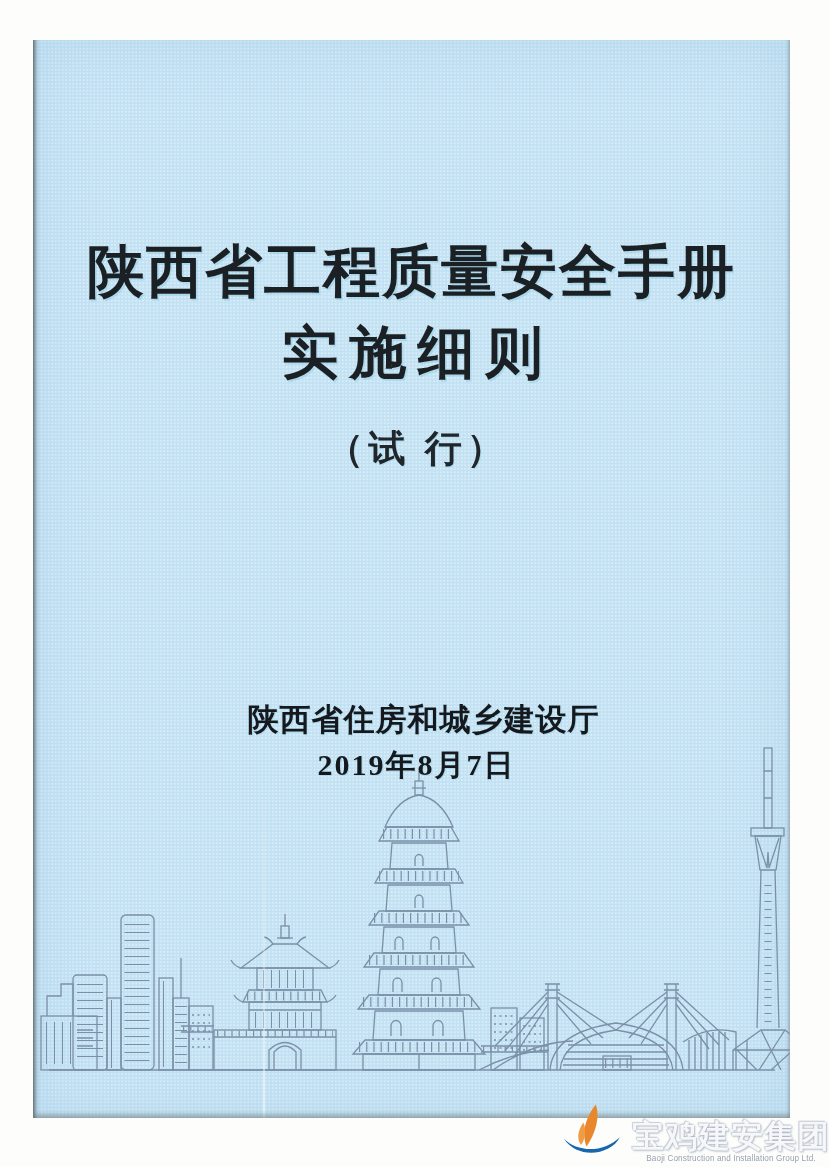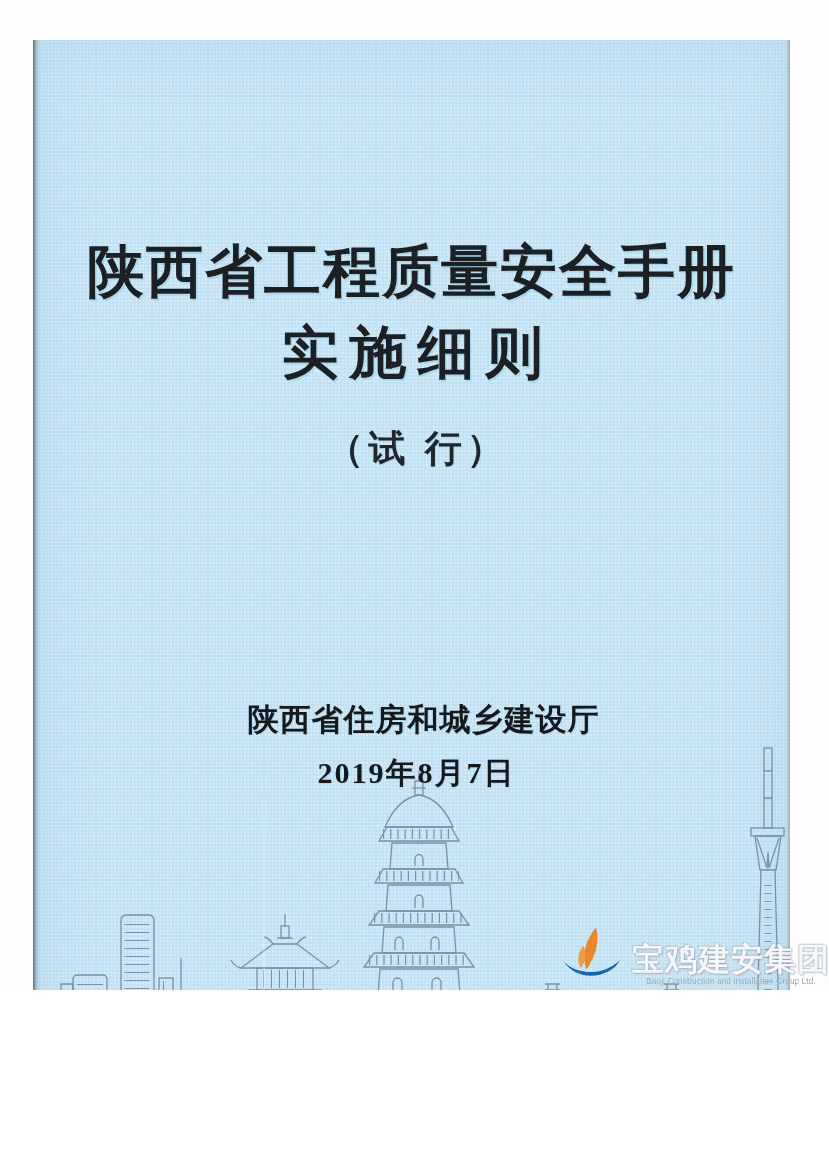--- a/index.html
+++ b/index.html
@@ -1,16 +1,16 @@
 <!DOCTYPE html>
 <html><head>
 <meta charset="utf-8">
 <style>
   html,body { margin:0; padding:0; background:#ffffff; }
-  .page { position:relative; width:829px; height:990px; background:#fdfdfc; overflow:hidden;
+  .page { position:relative; width:829px; height:1167px; background:#fdfdfc; overflow:hidden;
           font-family:"Liberation Serif","DejaVu Serif",serif; }
   
   .cover { position:absolute; left:33px; top:40px; width:757px; height:1078px;
            background-color:#c2e1f3;
            background-image:radial-gradient(rgba(255,255,255,0.45) 0.6px, rgba(0,0,0,0) 0.9px);
            background-size:3.5px 3.5px;
            box-shadow:inset 0 0 60px rgba(150,195,225,0.35); }
   .edge-left   { position:absolute; left:0; top:0; bottom:0; width:7px;
                  background:linear-gradient(to right, rgba(88,99,104,0.85), rgba(120,140,150,0.25) 55%, rgba(120,140,150,0)); }
   .edge-right  { position:absolute; right:0; top:0; bottom:0; width:4px;
@@ -23,21 +23,21 @@
   .title-block { position:absolute; top:203px; left:0; width:100%; text-align:center; color:#1b2024; }
   .title-line { font-size:57px; font-weight:700; letter-spacing:2px; line-height:1;
                 text-shadow:1.5px 1.5px 0 rgba(60,170,205,0.20); }
   .title-line2 { margin-top:24px; letter-spacing:11px; padding-left:12px; }
   .subtitle { margin-top:43px; font-size:37px; font-weight:700; letter-spacing:5px; padding-left:12px;
               color:#21262b; text-shadow:1px 1px 0 rgba(60,170,205,0.18); }
 
   .pub-block { position:absolute; top:659px; left:0; width:100%; text-align:center; color:#15191d; }
   .publisher { font-size:31px; font-weight:700; letter-spacing:1px; padding-left:24px;
                text-shadow:1px 1px 0 rgba(60,170,205,0.18); }
-  .pub-date  { margin-top:12px; font-size:30px; font-weight:700; letter-spacing:2px; padding-left:10px;
+  .pub-date  { margin-top:4px; font-size:30px; font-weight:700; letter-spacing:2px; padding-left:10px;
                text-shadow:1px 1px 0 rgba(60,170,205,0.18); }
 
   svg.skyline { position:absolute; left:0; top:0; width:757px; height:1078px; }
   .ln   { fill:none; stroke:#7b90a6; stroke-width:1.3px; }
   .tk   { fill:none; stroke:#7b90a6; stroke-dasharray:1.2 6; }   
   .st   { fill:none; stroke:#7b90a6; stroke-dasharray:1 7; }     
   .dash { fill:none; stroke:#7b90a6; stroke-width:1.4px; stroke-dasharray:2 3.5; }
 
   
   .watermark { position:absolute; left:560px; bottom:4px; width:280px; display:flex; align-items:flex-start;

